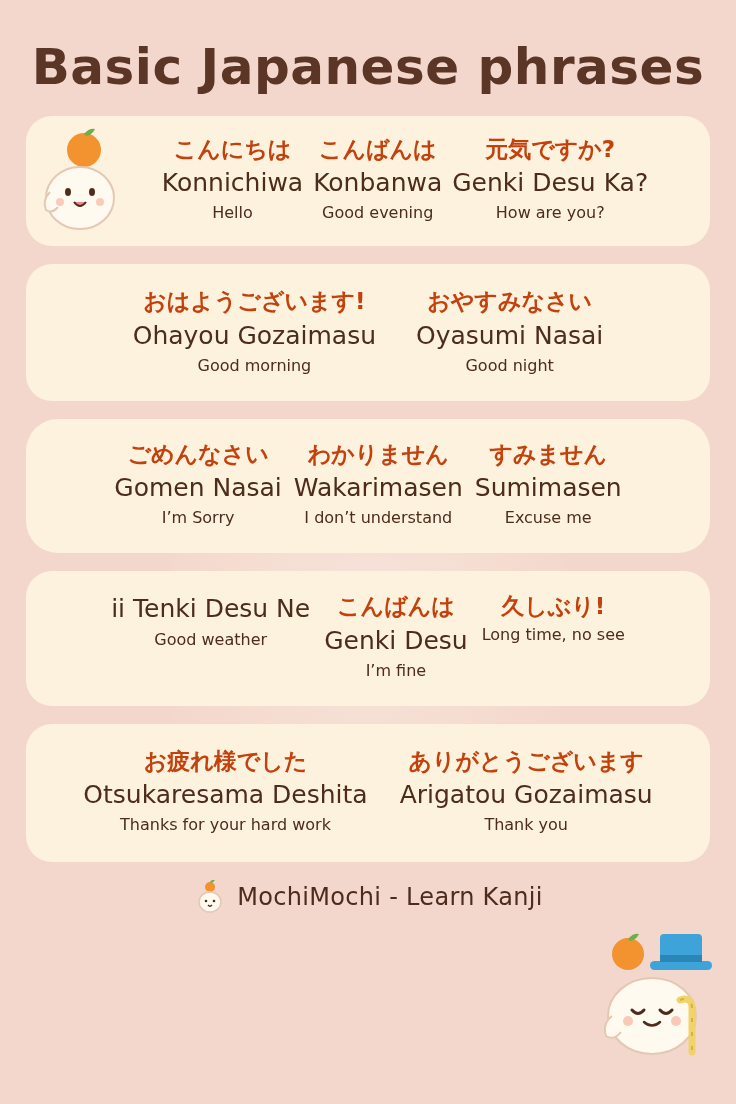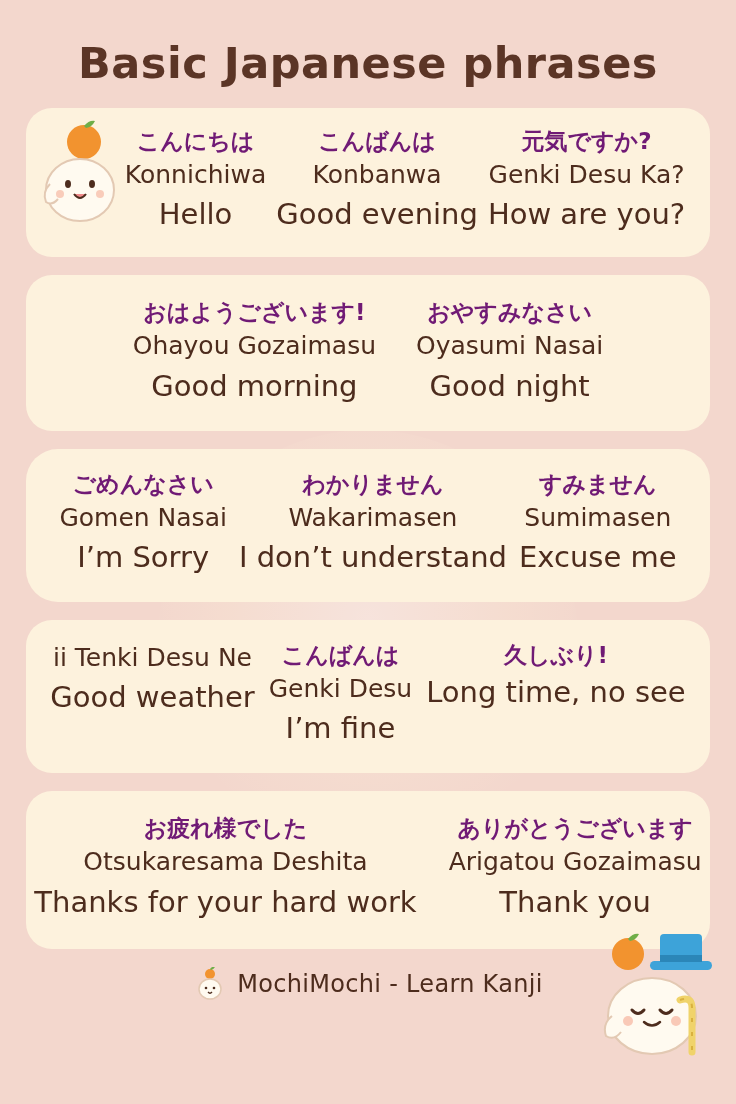--- a/index.html
+++ b/index.html
@@ -30,21 +30,21 @@
     position: relative;
     z-index: 1;
     width: 736px;
     height: 1104px;
     padding: 0 26px;
   }
 
   h1.title {
     text-align: center;
     color: #5b3526;
-    font-size: 43px;
+    font-size: 50px;
     font-weight: bold;
     letter-spacing: 0.5px;
     padding-top: 38px;
     padding-bottom: 20px;
     font-family: "DejaVu Sans", "Liberation Sans", sans-serif;
   }
 
   .card {
     background: #fdf2dd;
     border-radius: 26px;
@@ -61,35 +61,35 @@
   .card.c2 { padding: 22px 18px 24px; gap: 40px; }
   .card.c3 { padding: 20px 12px 24px; gap: 12px; border-radius: 32px; }
   .card.c4 { padding: 20px 12px 24px; gap: 14px; }
   .card.c5 { padding: 22px 25px 26px; gap: 32px; }
 
   .phrase {
     text-align: center;
     flex: 0 1 auto;
   }
   .phrase .jp {
-    color: #701a75;
+    color: #c2410c;
     font-weight: bold;
     font-size: 23px;
     line-height: 1.35;
     white-space: nowrap;
   }
   .phrase .romaji {
     color: #4d2c1d;
     font-size: 25px;
     line-height: 1.45;
     white-space: nowrap;
   }
   .phrase .en {
     color: #4d2c1d;
-    font-size: 29px;
+    font-size: 16px;
     line-height: 1.45;
     white-space: nowrap;
   }
 
   
   .footer {
     display: flex;
     align-items: center;
     justify-content: center;
     gap: 10px;

